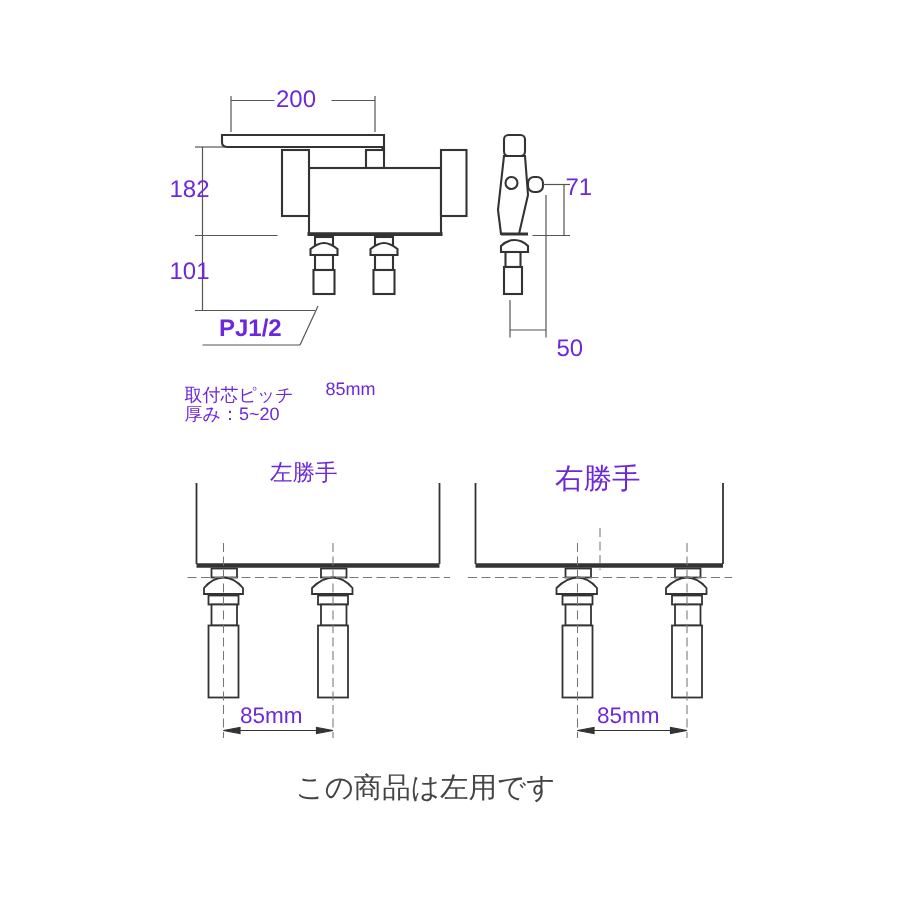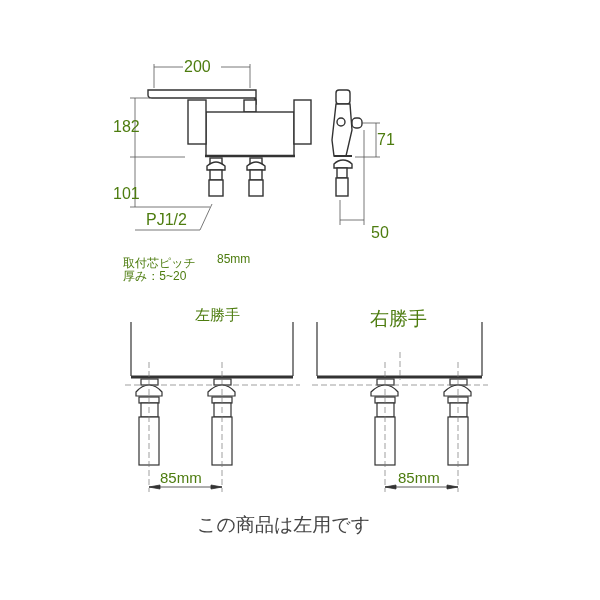--- a/index.html
+++ b/index.html
@@ -1,18 +1,18 @@
 <!DOCTYPE html>
 <html><head>
 <meta charset="utf-8">
 <style>
   html, body { margin:0; padding:0; background:#ffffff; }
   body { width:600px; height:600px; position:relative; overflow:hidden;
          font-family:"DejaVu Sans", sans-serif; color:#333; }
-  .lbl { position:absolute; font-family:"Liberation Sans", sans-serif; color:#4d7c0f; white-space:nowrap; }
+  .lbl { position:absolute; font-family:"Liberation Sans", sans-serif; color:#6d28d9; white-space:nowrap; }
   svg { position:absolute; left:0; top:0; }
 </style>
 </head>
 <body>
 
 <svg width="600" height="600" viewBox="0 0 600 600">
   <g stroke="#333" fill="#fff" stroke-width="1.4">
 
     <g>
 
@@ -128,27 +128,27 @@
     <g stroke="#333" stroke-width="0.8">
       <line x1="385" y1="487" x2="458" y2="487"></line>
       <path d="M385 487 L396 485 L396 489 Z" fill="#333"></path>
       <path d="M458 487 L447 485 L447 489 Z" fill="#333"></path>
     </g>
   </g>
 </svg>
 
 <div class="lbl" style="left:184px;top:58px;font-size:16px;">200</div>
 <div class="lbl" style="left:113px;top:118px;font-size:16px;">182</div>
-<div class="lbl" style="left:113px;top:173px;font-size:16px;margin-top:12px;">101</div>
-<div class="lbl" style="left:146px;top:211px;font-size:16px;">PJ1/2</div>
-<div class="lbl" style="left:377px;top:131px;font-size:16px;">71</div>
+<div class="lbl" style="left:113px;top:173px;font-size:16px;">101</div>
+<div class="lbl" style="left:146px;top:211px;font-size:16px;font-weight:bold;">PJ1/2</div>
+<div class="lbl" style="left:377px;top:117px;font-size:16px;">71</div>
 <div class="lbl" style="left:344px;top:224px;font-size:16px;margin-left:27px;">50</div>
 
 <div class="lbl" style="left:123px;top:255px;font-size:12px;">取付芯ピッチ</div>
 <div class="lbl" style="left:217px;top:252px;font-size:12px;">85mm</div>
 <div class="lbl" style="left:123px;top:268px;font-size:12px;">厚み：5~20</div>
 
-<div class="lbl" style="left:180px;top:306px;font-size:15px;margin-left:15px;">左勝手</div>
+<div class="lbl" style="left:180px;top:306px;font-size:15px;">左勝手</div>
 <div class="lbl" style="left:160px;top:469px;font-size:15px;">85mm</div>
 <div class="lbl" style="left:370px;top:306px;font-size:19px;">右勝手</div>
 <div class="lbl" style="left:398px;top:469px;font-size:15px;">85mm</div>
 
 <div class="lbl" style="left:197px;top:512px;font-size:19px;color:#444;">この商品は左用です</div>
 
 </body></html>

